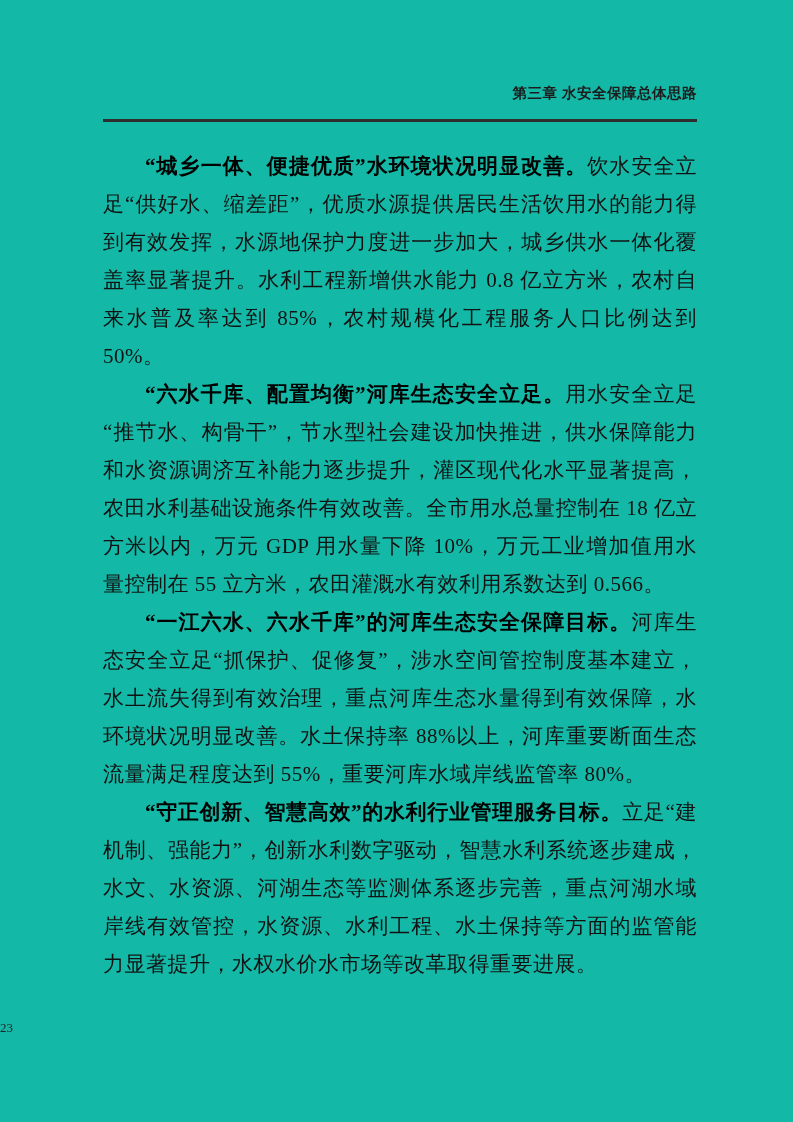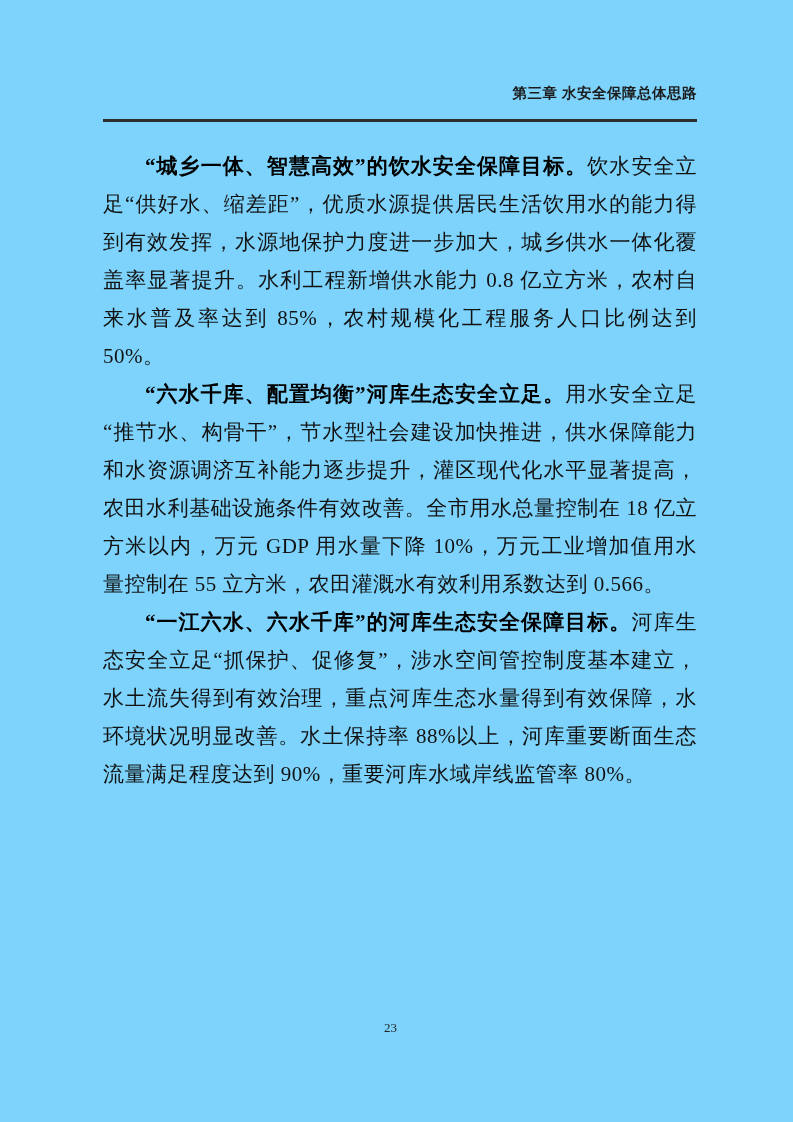--- a/index.html
+++ b/index.html
@@ -4,21 +4,21 @@
 <style>
   html, body {
     margin: 0;
     padding: 0;
     background: #ffffff;
   }
   .page {
     position: relative;
     width: 793px;
     height: 1122px;
-    background: #7dd3fc;
+    background: #14b8a6;
     overflow: hidden;
     color: #111111;
   }
   .page-header {
     position: absolute;
     top: 84px;
     left: 103px;
     width: 594px;
     text-align: right;
     font-family: "Liberation Sans", sans-serif;
@@ -55,39 +55,40 @@
   }
   .lead {
     font-weight: bold;
     color: #000000;
   }
   .page-footer {
     position: absolute;
     top: 1020px;
     left: 0;
     width: 781px;
-    text-align: center;
+    text-align: left;
     font-family: "Liberation Serif", "DejaVu Serif", serif;
     font-size: 13px;
     color: #222222;
   }
 </style>
 </head>
 <body>
 
 <div class="page">
 
   <div class="page-header">第三章 水安全保障总体思路</div>
 
   <div class="header-rule"></div>
 
   <div class="content">
-    <p><span class="lead">“城乡一体、智慧高效”的饮水安全保障目标。</span><span>饮水安全立足“供好水、缩差距”，优质水源提供居民生活饮用水的能力得到有效发挥，水源地保护力度进一步加大，城乡供水一体化覆盖率显著提升。水利工程新增供水能力 0.8 亿立方米，农村自来水普及率达到 85%，农村规模化工程服务人口比例达到 50%。</span></p>
+    <p><span class="lead">“城乡一体、便捷优质”水环境状况明显改善。</span><span>饮水安全立足“供好水、缩差距”，优质水源提供居民生活饮用水的能力得到有效发挥，水源地保护力度进一步加大，城乡供水一体化覆盖率显著提升。水利工程新增供水能力 0.8 亿立方米，农村自来水普及率达到 85%，农村规模化工程服务人口比例达到 50%。</span></p>
 
     <p><span class="lead">“六水千库、配置均衡”河库生态安全立足。</span><span>用水安全立足“推节水、构骨干”，节水型社会建设加快推进，供水保障能力和水资源调济互补能力逐步提升，灌区现代化水平显著提高，农田水利基础设施条件有效改善。全市用水总量控制在 18 亿立方米以内，万元 GDP 用水量下降 10%，万元工业增加值用水量控制在 55 立方米，农田灌溉水有效利用系数达到 0.566。</span></p>
 
-    <p><span class="lead">“一江六水、六水千库”的河库生态安全保障目标。</span><span>河库生态安全立足“抓保护、促修复”，涉水空间管控制度基本建立，水土流失得到有效治理，重点河库生态水量得到有效保障，水环境状况明显改善。水土保持率 88%以上，河库重要断面生态流量满足程度达到 90%，重要河库水域岸线监管率 80%。</span></p>
+    <p><span class="lead">“一江六水、六水千库”的河库生态安全保障目标。</span><span>河库生态安全立足“抓保护、促修复”，涉水空间管控制度基本建立，水土流失得到有效治理，重点河库生态水量得到有效保障，水环境状况明显改善。水土保持率 88%以上，河库重要断面生态流量满足程度达到 55%，重要河库水域岸线监管率 80%。</span></p>
 
+    <p><span class="lead">“守正创新、智慧高效”的水利行业管理服务目标。</span><span>立足“建机制、强能力”，创新水利数字驱动，智慧水利系统逐步建成，水文、水资源、河湖生态等监测体系逐步完善，重点河湖水域岸线有效管控，水资源、水利工程、水土保持等方面的监管能力显著提升，水权水价水市场等改革取得重要进展。</span></p>
   </div>
 
   <div class="page-footer">23</div>
 
 </div>
 
 </body></html>

